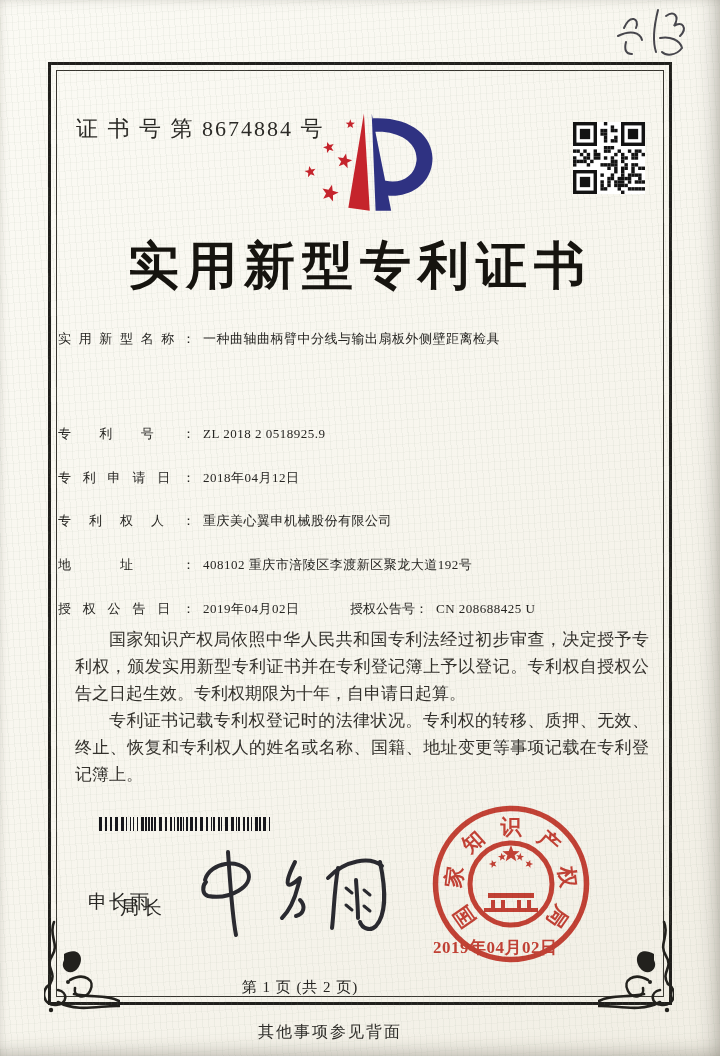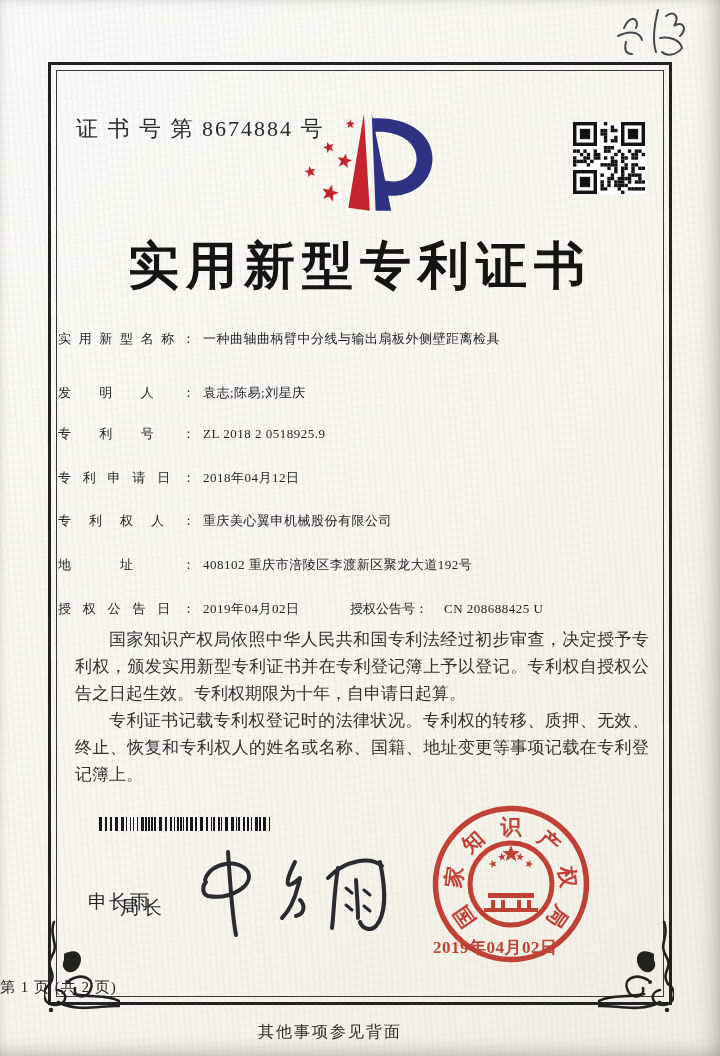--- a/index.html
+++ b/index.html
@@ -32,21 +32,21 @@
   .qr-svg{position:absolute;left:573px;top:122px;width:72px;height:72px;}
 
   .title{position:absolute;left:0;right:0;top:232px;text-align:center;
     font-size:51px;font-weight:700;letter-spacing:7px;color:#16140f;}
 
   .field-row{position:absolute;left:58px;width:574px;font-size:13px;line-height:26px;white-space:nowrap;}
   .flabel{display:inline-block;width:137px;text-align:justify;text-align-last:justify;vertical-align:top;}
   .fvalue{display:inline-block;margin-left:8px;letter-spacing:.5px;}
   .pair2{position:absolute;left:292px;top:0;}
   .pair2 .flabel2{display:inline-block;}
-  .pair2 .fvalue{margin-left:16px;}
+  .pair2 .fvalue{margin-left:8px;}
 
   .paras{position:absolute;left:75px;top:626px;width:574px;font-size:17px;
     line-height:27px;text-align:justify;color:#33312c;}
   .paras p{margin:0;text-indent:2em;}
 
   .barcode-svg{position:absolute;left:99px;top:817px;width:174px;height:14px;}
 
   .signer-title{position:absolute;left:88px;top:895px;font-size:19px;letter-spacing:4px;margin-left:32px;}
   .signer-name{position:absolute;left:88px;top:889px;font-size:19px;letter-spacing:2px;}
   .signature-svg{position:absolute;left:185px;top:840px;width:215px;height:100px;}
@@ -54,21 +54,21 @@
   .seal-svg{position:absolute;left:428px;top:800px;width:170px;height:168px;mix-blend-mode:multiply;}
   .seal-char{font-size:21px;font-weight:700;fill:#c8372c;font-family:"Liberation Serif","DejaVu Serif",serif;}
   .seal-date{font-size:17px;font-weight:700;fill:#c8372c;letter-spacing:.5px;}
 
   .handwriting-svg{position:absolute;left:596px;top:2px;width:105px;height:58px;}
 
   .ornament-svg{position:absolute;top:920px;width:76px;height:94px;}
   .ornament-left{left:44px;}
   .ornament-right{left:598px;transform:scaleX(-1);}
 
-  .page-indicator{position:absolute;left:0;width:600px;top:978px;font-size:15px;letter-spacing:1px;}
+  .page-indicator{position:absolute;left:0;width:600px;top:978px;text-align:center;font-size:15px;letter-spacing:1px;}
   .back-note{position:absolute;left:30px;width:600px;top:1022px;text-align:center;font-size:16px;letter-spacing:2px;color:#2e2d29;}
 </style>
 </head>
 <body>
 
 <div id="sheet">
 
   <svg class="handwriting-svg" viewBox="0 0 105 58">
     <g stroke="#45444b" stroke-width="2" fill="none" stroke-linecap="round">
       <path d="M28,26 C34,12 44,16 40,26"></path>
@@ -225,23 +225,20 @@
         <rect x="68.57" y="65.14" width="3.43" height="3.43" fill="#131313"></rect>
         <rect x="48.00" y="68.57" width="3.43" height="3.43" fill="#131313"></rect>
       </g>
   </svg>
 
   <div class="title">实用新型专利证书</div>
 
   <div class="field-row" style="top:326px">
     <span class="flabel">实用新型名称：</span><span class="fvalue">一种曲轴曲柄臂中分线与输出扇板外侧壁距离检具</span>
   </div>
-  <div class="field-row" style="top:380px">
-    <span class="flabel">发明人：</span><span class="fvalue">袁志;陈易;刘星庆</span>
-  </div>
   <div class="field-row" style="top:421px">
     <span class="flabel">专利号：</span><span class="fvalue">ZL 2018 2 0518925.9</span>
   </div>
   <div class="field-row" style="top:465px">
     <span class="flabel">专利申请日：</span><span class="fvalue">2018年04月12日</span>
   </div>
   <div class="field-row" style="top:508px">
     <span class="flabel">专利权人：</span><span class="fvalue">重庆美心翼申机械股份有限公司</span>
   </div>
   <div class="field-row" style="top:552px">

